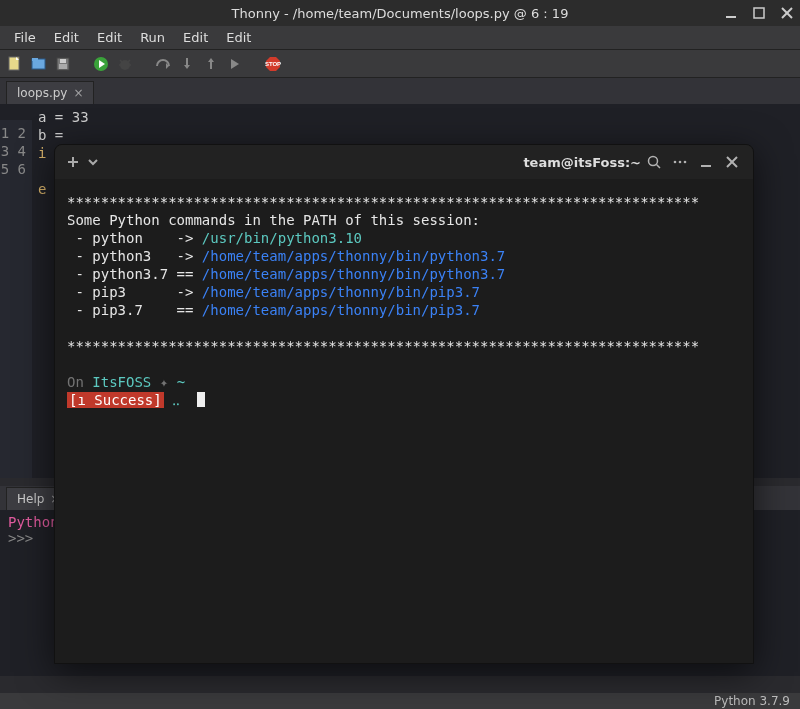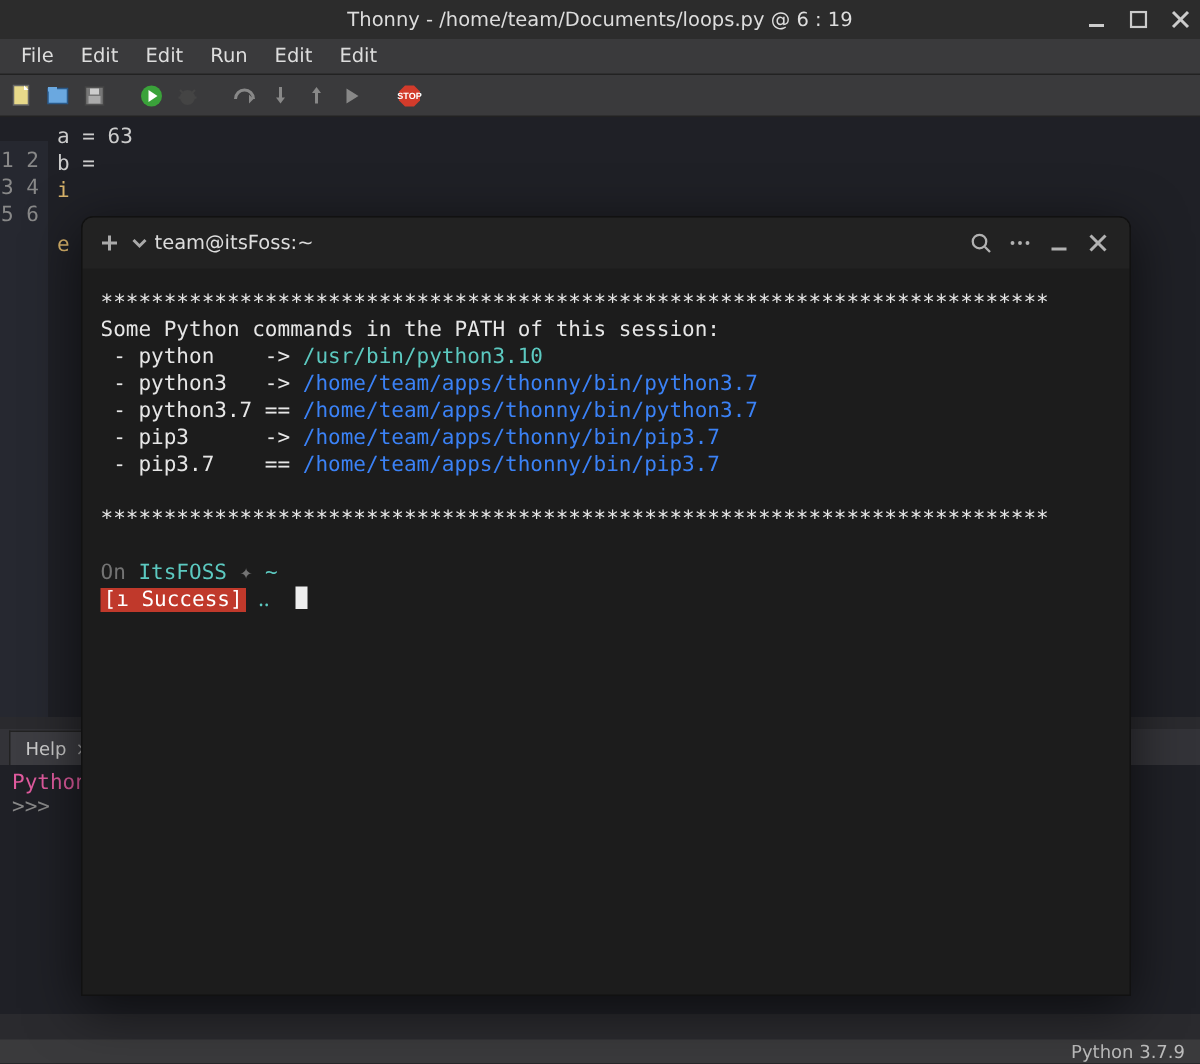--- a/index.html
+++ b/index.html
@@ -85,21 +85,21 @@
     overflow:hidden;
   }
   .term-titlebar{
     height:34px; background:#222;
     display:flex; align-items:center; padding:0 8px;
     color:#ddd; font-size:13px;
   }
   .term-titlebar .tab-plus, .term-titlebar .tab-chev{
     width:20px; display:flex;justify-content:center;cursor:pointer;opacity:.8;
   }
-  .term-titlebar .ttitle{flex:1;text-align:left;font-weight:400;}
+  .term-titlebar .ttitle{flex:1;text-align:right;font-weight:700;}
   .term-titlebar .ticon{width:26px;display:flex;justify-content:center;cursor:pointer;opacity:.85;}
   .term-body{
     flex:1; padding:14px 12px 8px 12px;
     font-family:"DejaVu Sans Mono","Courier New",monospace;
     font-size:14px; line-height:18px;
     color:#e6e6e6;
     white-space:pre;
     overflow:hidden;
   }
   .term-body .asterisks{color:#e6e6e6;}
@@ -215,28 +215,34 @@
   <span class="tb-sep"></span>
   <span class="tb-icon">
       <svg width="18" height="18">
         <polygon points="6,2 12,2 16,6 16,12 12,16 6,16 2,12 2,6" fill="#d23b2b"></polygon>
         <text x="9" y="11" font-size="6" font-family="Arial" text-anchor="middle" fill="#fff" font-weight="bold">STOP</text>
       </svg>
     </span>
 </div>
 
 <div class="editor-area">
+  <div class="editor-tabs">
+    <div class="editor-tab">
+      <span>loops.py</span>
+      <span class="close-x">×</span>
+    </div>
+  </div>
   <div class="editor-body">
     <div class="gutter">1
 2
 3
 4
 5
 6</div>
-    <div class="code"><span class="txt">a = 63</span>
+    <div class="code"><span class="txt">a = 33</span>
 <span class="txt">b = </span>
 <span class="kw">i</span>
 <span></span>
 <span class="kw">e</span>
 <span></span></div>
   </div>
 </div>
 
 <div class="shell-panel">
   <div class="shell-tabs">

